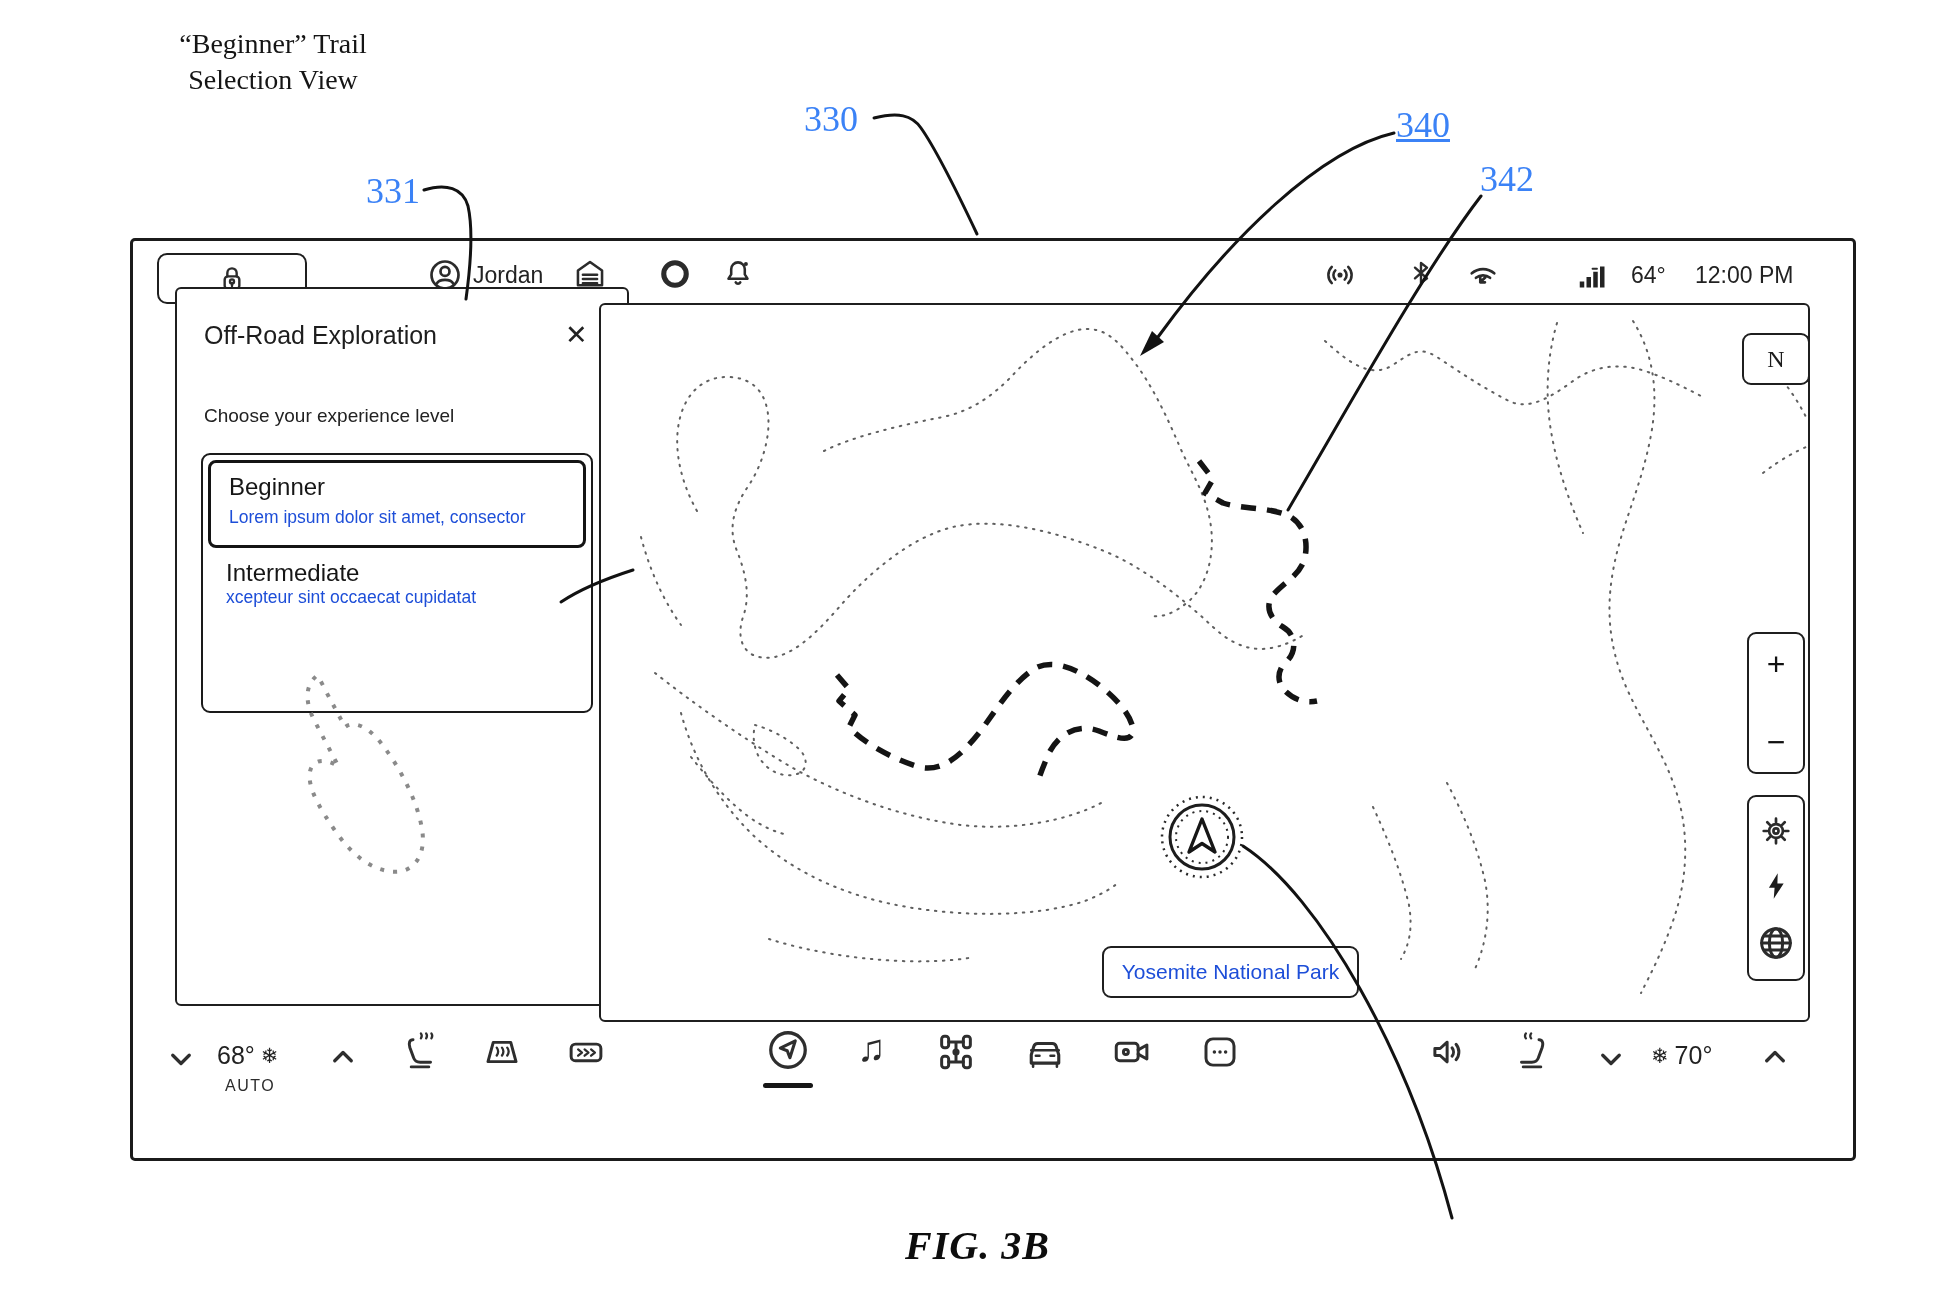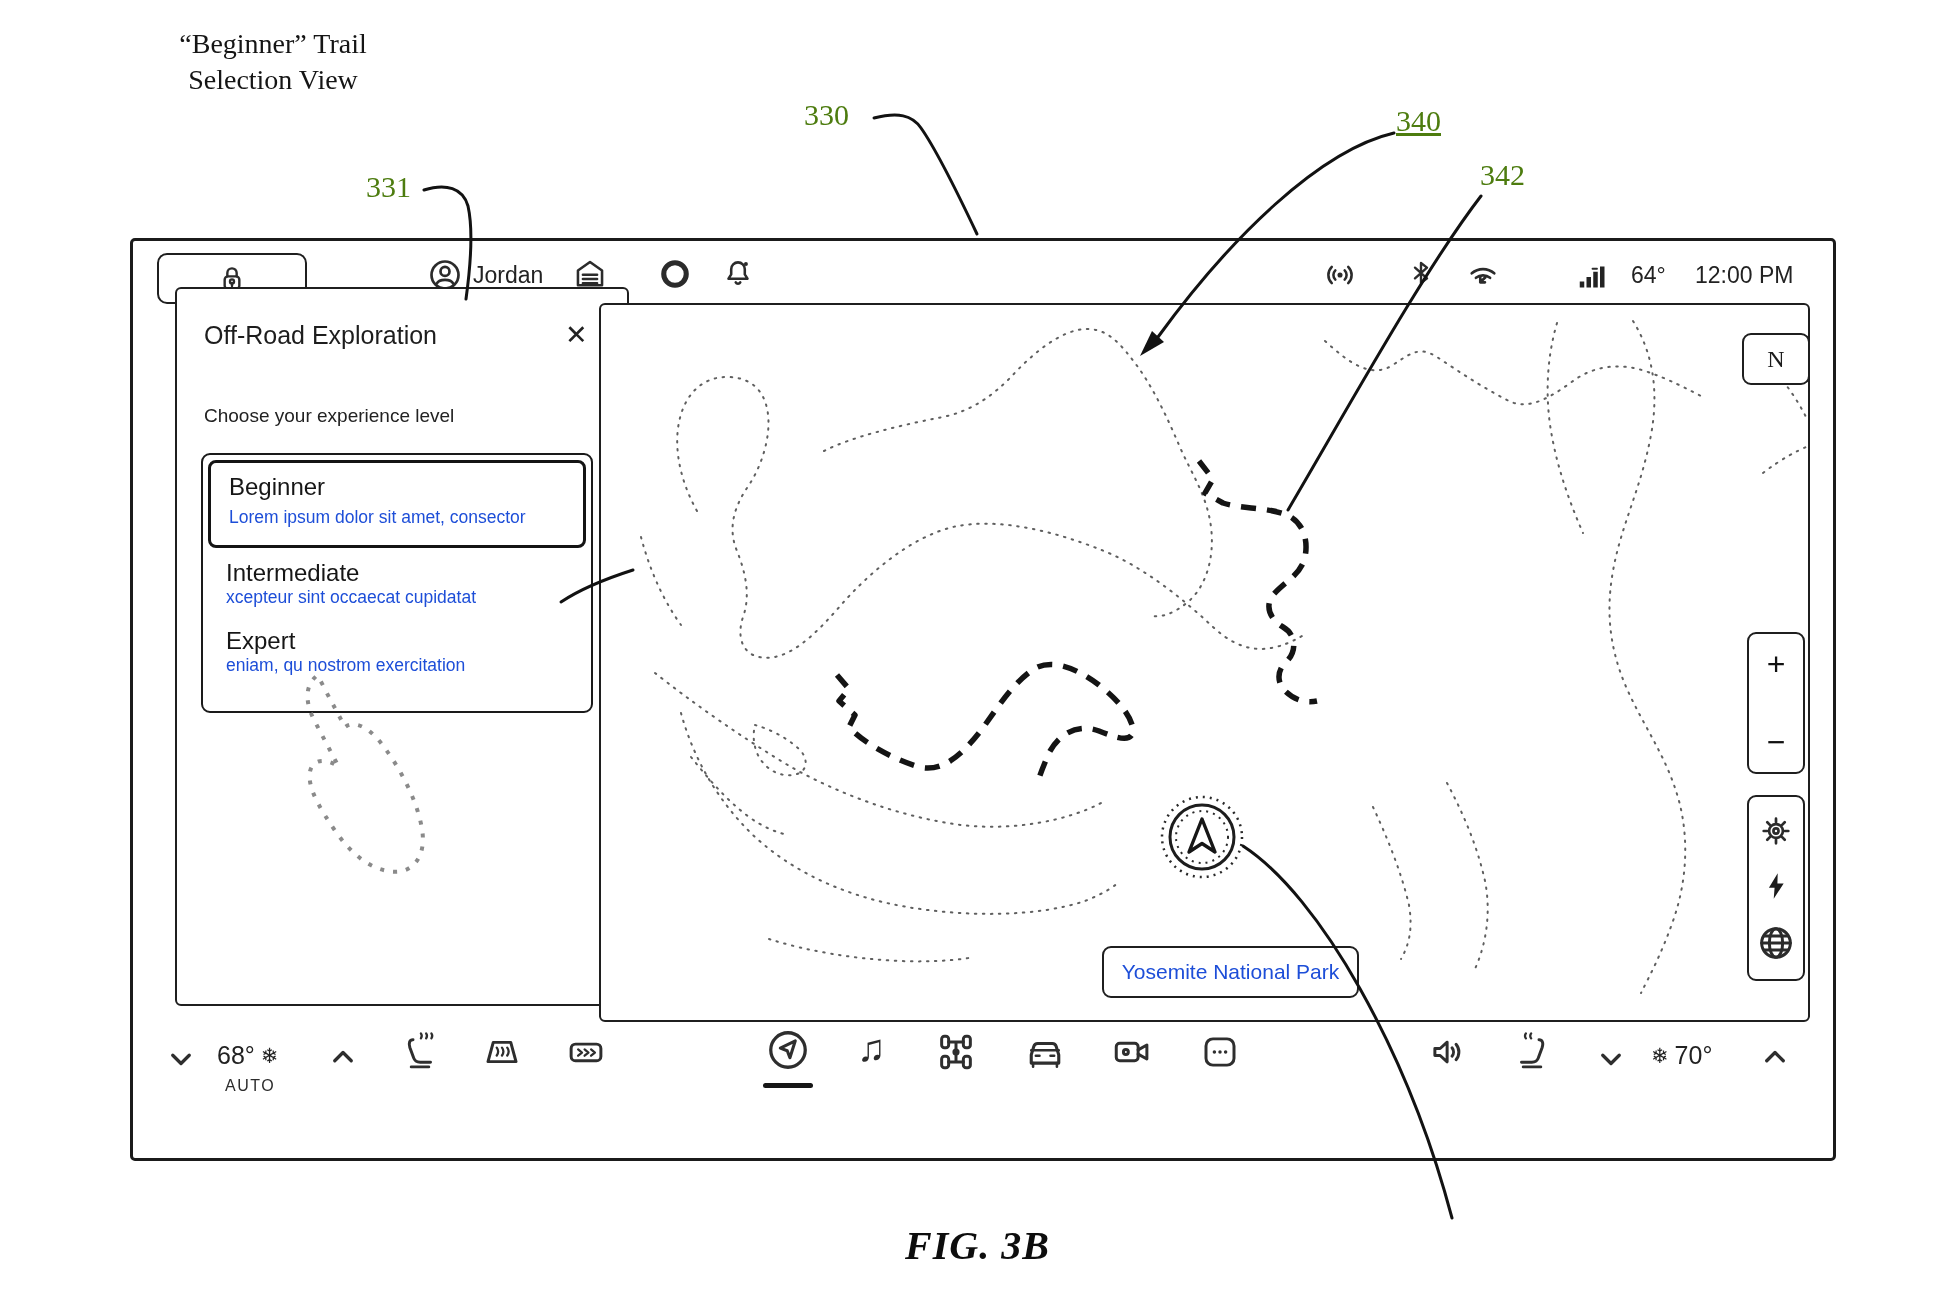--- a/index.html
+++ b/index.html
@@ -3,25 +3,25 @@
 <meta charset="utf-8">
 <style>
   html,body{margin:0;padding:0;background:#ffffff;}
   #stage{position:relative;width:1937px;height:1291px;background:#fff;overflow:hidden;
          font-family:"Liberation Sans",sans-serif;color:#1a1a1a;}
   .serif{font-family:"Liberation Serif",serif;}
   .abs{position:absolute;}
 
   
   .caption{left:128px;top:26px;width:290px;text-align:center;font-size:28px;line-height:1.28;color:#151515;}
-  .refnum{font-family:"Liberation Serif",serif;font-size:30px;color:#4d7c0f;}
+  .refnum{font-family:"Liberation Serif",serif;font-size:36px;color:#3b82f6;}
   .figlabel{left:905px;top:1222px;font-size:40px;font-weight:bold;font-style:italic;color:#0d0d0d;letter-spacing:1px;}
 
   
-  .frame{left:130px;top:238px;width:1700px;height:917px;border:3px solid #1b1b1b;border-radius:5px;background:#fff;}
+  .frame{left:130px;top:238px;width:1700px;height:917px;border:3px solid #1b1b1b;border-radius:5px;background:#fff;padding-left:20px;}
 
   
   .lockbtn{left:24px;top:12px;width:146px;height:47px;border:2.5px solid #1f1f1f;border-radius:10px;
            display:flex;align-items:center;justify-content:center;}
   .sb-text{font-size:23px;color:#222;}
   .ic{display:flex;align-items:center;justify-content:center;}
   .ic svg{stroke:#2b2b2b;fill:none;stroke-width:1.8;stroke-linecap:round;stroke-linejoin:round;}
 
   
   .panel{left:18px;top:46px;width:450px;height:715px;border:2.5px solid #1f1f1f;border-radius:6px;background:#fff;margin-left:24px;}
@@ -162,24 +162,20 @@
 
       <div class="abs optbox">
 
         <div class="abs opt-selected">
           <div class="abs opt-label" style="left:18px;top:10px;">Beginner</div>
           <div class="abs opt-desc" style="left:18px;top:44px;">Lorem ipsum dolor sit amet, consector</div>
         </div>
         <div class="abs" style="left:23px;top:104px;">
           <div class="opt-label">Intermediate</div>
           <div class="opt-desc">xcepteur sint occaecat cupidatat</div>
-        </div>
-        <div class="abs" style="left:23px;top:172px;">
-          <div class="opt-label">Expert</div>
-          <div class="opt-desc">eniam, qu  nostrom exercitation</div>
         </div>
       </div>
     </div>
 
     <div class="abs mapbox">
       <svg class="abs" style="left:0;top:0;" width="1207" height="715" viewBox="0 0 1207 715">
         <g fill="none" stroke="#5f5f5f" stroke-width="2" stroke-dasharray="1.5 6.5" stroke-linecap="round">
           <path d="M96,206 C58,138 78,70 128,72 C180,74 174,140 148,180 C134,200 126,222 136,246 C144,266 150,290 142,312 C136,330 140,348 158,352 C186,358 214,330 240,300 C268,268 310,232 352,222 C396,212 452,226 498,244 C540,260 580,292 612,322 C640,348 668,352 706,328"></path>
           <path d="M223,146 C250,132 300,120 342,112 C370,106 390,92 410,72 C430,50 460,24 486,24 C508,24 520,40 534,58 C552,82 566,112 578,140 C590,168 606,190 610,222 C614,254 604,282 588,296 C574,308 560,314 548,310"></path>
           <path d="M724,36 C748,58 770,74 792,60 C812,46 820,42 836,52 C860,68 884,84 908,96 C928,106 950,92 972,76 C994,60 1020,58 1044,66 C1068,74 1086,84 1102,92"></path>

